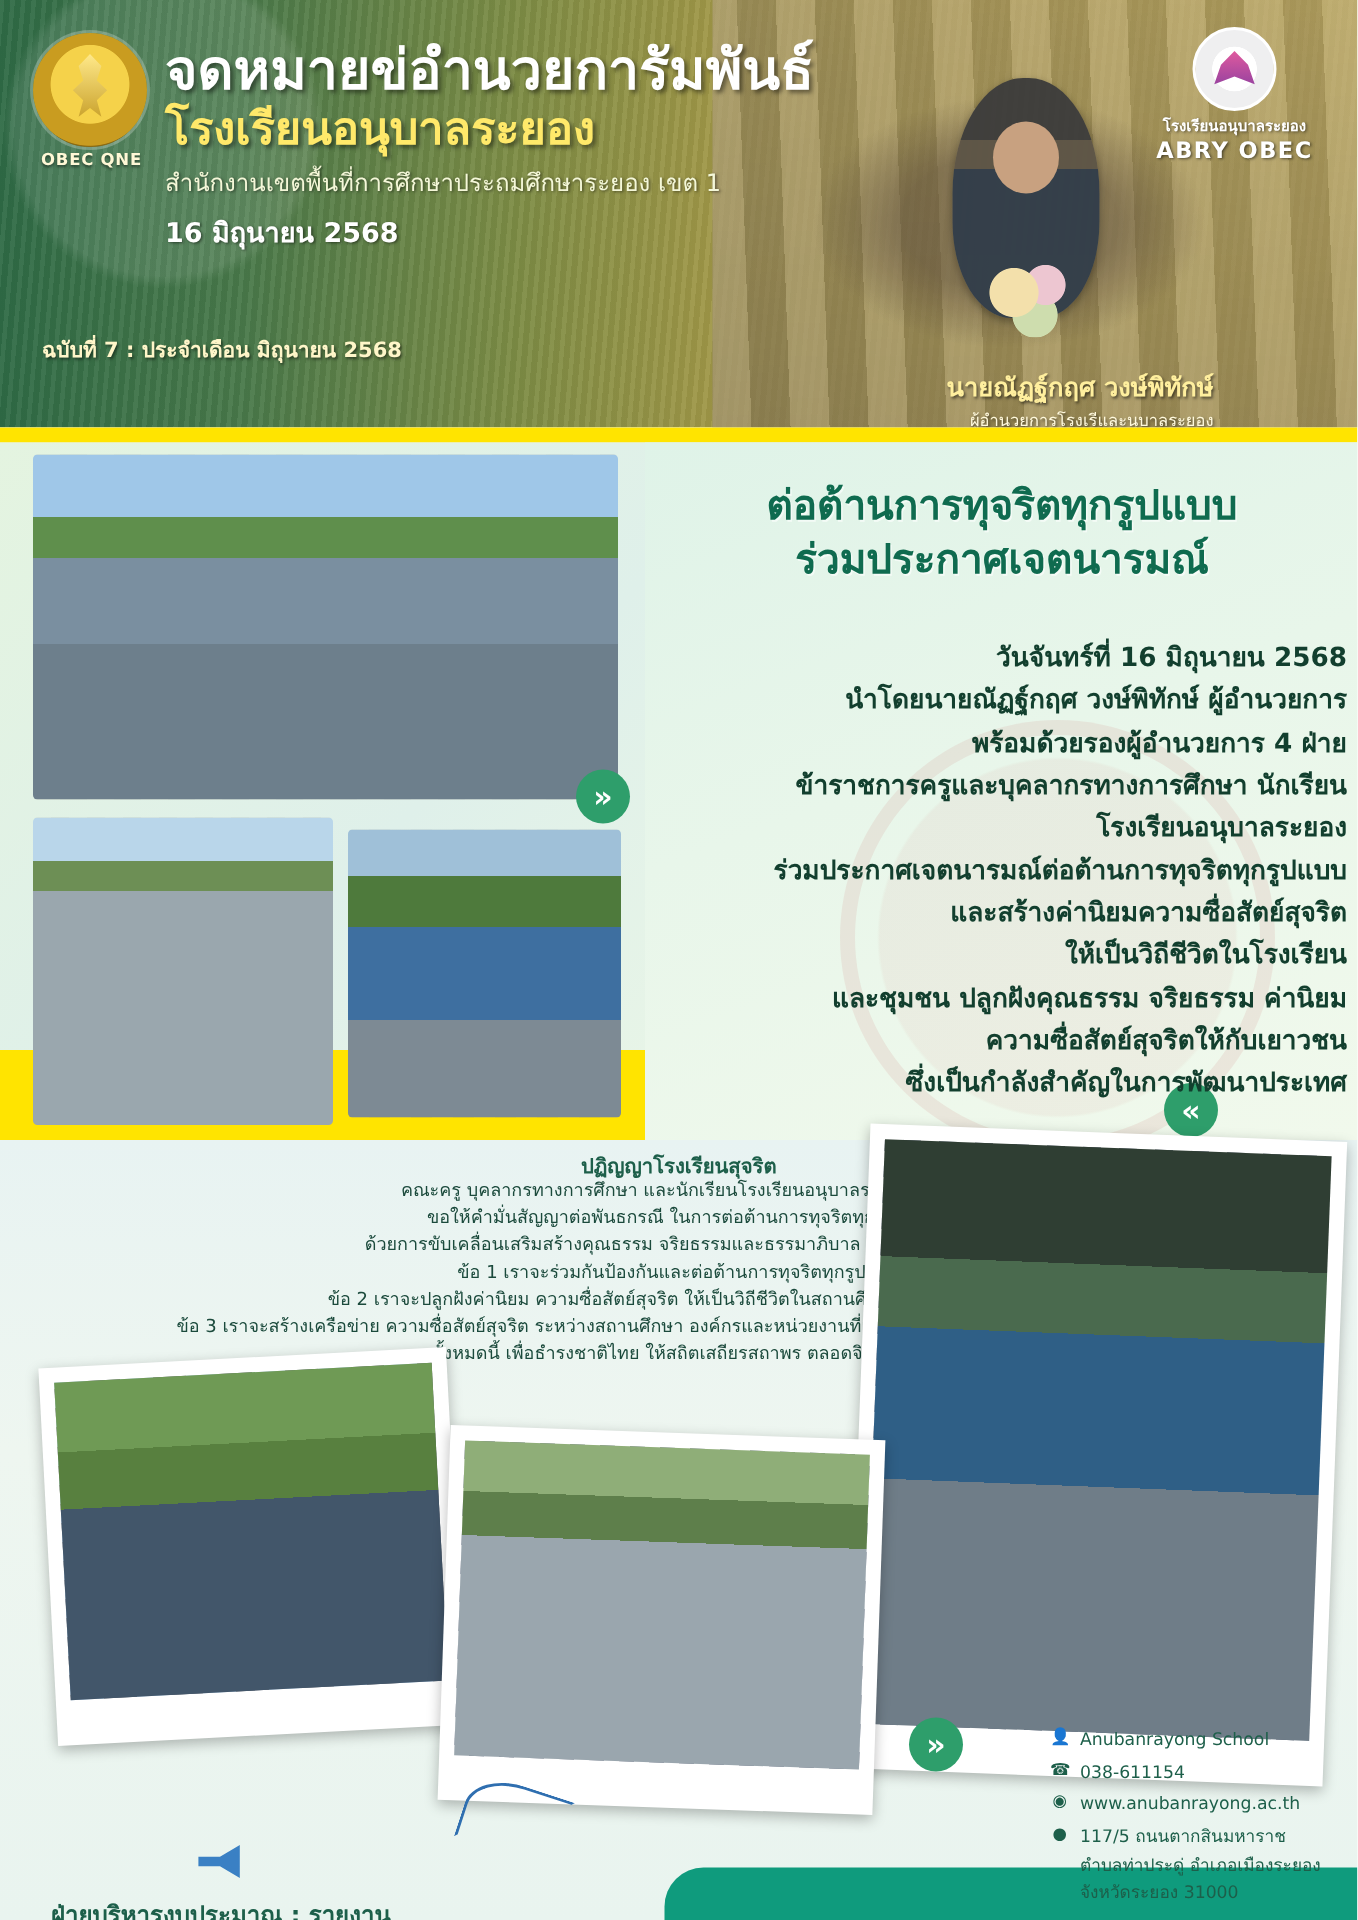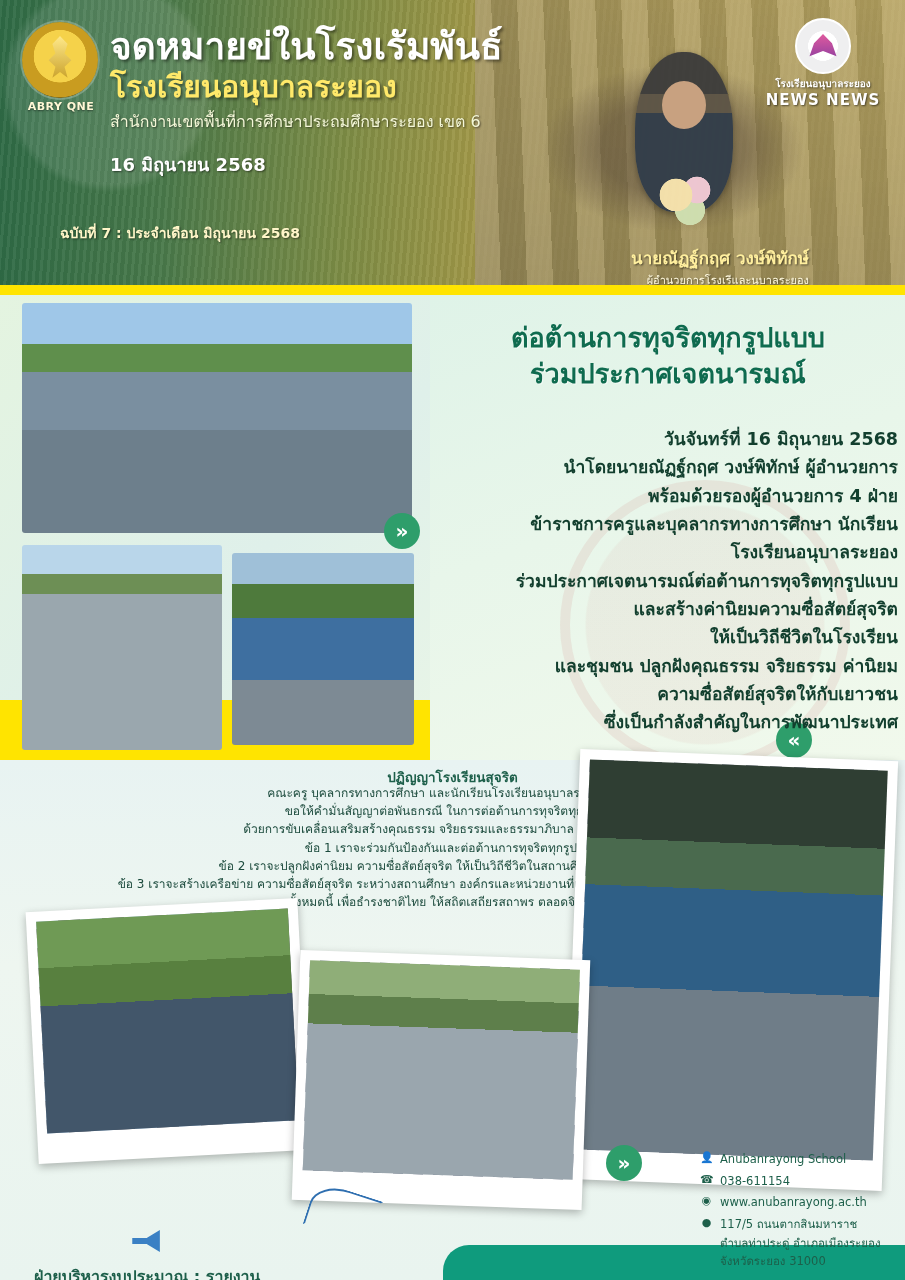--- a/index.html
+++ b/index.html
@@ -101,27 +101,26 @@
     line-height: 1.2; margin-top: 2px;
   }
   .title-office {
     font-size: 16px; color: #f4f7d8;
     text-shadow: 1px 1px 2px rgba(0,0,0,0.5);
     margin-top: 6px; line-height: 1.4;
   }
   .title-date {
     font-size: 18px; color: #ffffff; font-weight: bold;
     text-shadow: 1px 1px 2px rgba(0,0,0,0.5);
-    margin-top: 16px;
+    margin-top: 6px;
   }
   .issue-line {
     position: absolute; left: 28px; top: 222px;
     font-size: 14px; color: #fff6c9; font-weight: bold;
     text-shadow: 1px 1px 2px rgba(0,0,0,0.5);
-    margin-left: 32px;
   }
   .logo-right {
     position: absolute; right: 22px; top: 18px;
     width: 120px; text-align: center;
   }
   .logo-right .mark {
     width: 56px; height: 56px; margin: 0 auto;
     border-radius: 50%;
     background: radial-gradient(circle at 50% 50%, #ffffff 0 40%, #efeff0 41% 100%);
     border: 2px solid #ffffff;
@@ -319,35 +318,35 @@
 <div class="page">
 
   <div class="header">
     <div class="header-bg"></div>
     <div class="header-people">
       <div class="head-portrait"></div>
       <div class="flower-bouquet"></div>
     </div>
 
     <div class="emblem"></div>
-    <div class="emblem-label">ABRY QNE</div>
+    <div class="emblem-label">OBEC QNE</div>
 
     <div class="title-block">
-      <div class="title-main">จดหมายข่ในโรงเรัมพันธ์</div>
+      <div class="title-main">จดหมายข่อำนวยการัมพันธ์</div>
       <div class="title-sub">โรงเรียนอนุบาลระยอง</div>
-      <div class="title-office">สำนักงานเขตพื้นที่การศึกษาประถมศึกษาระยอง เขต 6</div>
+      <div class="title-office">สำนักงานเขตพื้นที่การศึกษาประถมศึกษาระยอง เขต 1</div>
       <div class="title-date">16 มิถุนายน 2568</div>
     </div>
 
     <div class="issue-line">ฉบับที่ 7 : ประจำเดือน มิถุนายน 2568</div>
 
     <div class="logo-right">
       <div class="mark"></div>
       <div class="lbl-th">โรงเรียนอนุบาลระยอง</div>
-      <div class="lbl-en">NEWS NEWS</div>
+      <div class="lbl-en">ABRY OBEC</div>
     </div>
 
     <div class="director-name">
       <div class="nm">นายณัฏฐ์กฤศ วงษ์พิทักษ์</div>
       <div class="ps">ผู้อำนวยการโรงเรีและนุบาลระยอง</div>
     </div>
   </div>
 
   <div class="band-yellow"></div>
 

